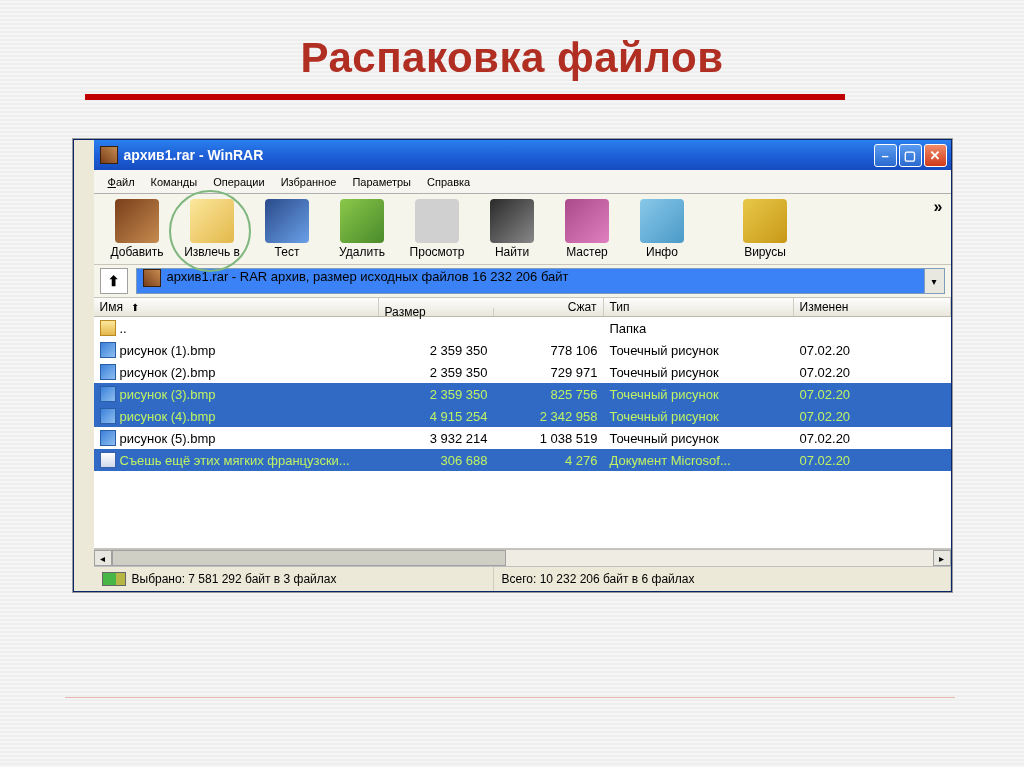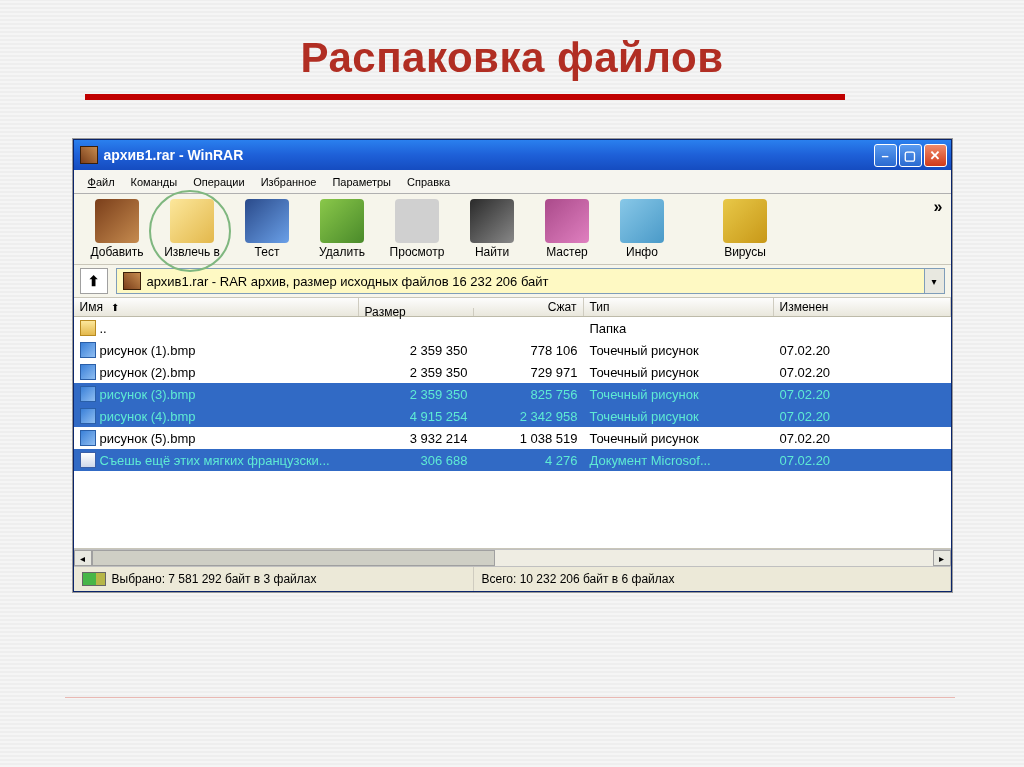--- a/index.html
+++ b/index.html
@@ -41,20 +41,21 @@
     border: 1px solid #999;
     background: #fff;
   }
 
   .win {
     font-family: Tahoma, Arial, sans-serif;
     font-size: 13px;
     color: #000;
     border: 1px solid #0a246a;
     background: #ece9d8;
+    padding-left: 20px;
   }
 
   .titlebar {
     height: 30px;
     background: linear-gradient(to bottom, #2a80ee 0%, #1e60d8 50%, #154cc0 100%);
     display: flex;
     align-items: center;
     padding: 0 4px 0 6px;
     color: #fff;
     font-weight: bold;
@@ -120,23 +121,23 @@
     border-bottom: 1px solid #c9c6b9;
   }
   .up-btn {
     width:28px;height:26px;border:1px solid #a0a0a0;
     background:#fff;display:flex;align-items:center;justify-content:center;
     font-size:14px;font-weight:bold;margin-right:8px;
   }
   .pathbox {
     flex:1;
     border:1px solid #7f9db9;
-    background:#fef9c3;
+    background:#3b82f6;
     height:26px;
-    display:flex;align-items:center;
+    display:flex;align-items:flex-start;
     padding:0 6px;
   }
   .pathbox .pico{width:18px;height:18px;margin-right:6px;
     background:linear-gradient(45deg,#7a3e1a,#c68b4f);border:1px solid #3a1f0a;}
   .dropdown-arrow{
     width:20px;height:26px;border:1px solid #7f9db9;border-left:none;
     background:#e8e8e0;display:flex;align-items:center;justify-content:center;font-size:10px;
   }
 
   .list-header {
@@ -173,21 +174,21 @@
   .row .cell { padding:0 6px; }
   .row .c-name{flex:0 0 285px;display:flex;align-items:center;overflow:hidden;white-space:nowrap;}
   .row .c-size{flex:0 0 115px;text-align:right;}
   .row .c-packed{flex:0 0 110px;text-align:right;}
   .row .c-type{flex:0 0 190px;white-space:nowrap;overflow:hidden;}
   .row .c-date{flex:1;white-space:nowrap;overflow:hidden;}
   .fico{width:16px;height:16px;margin-right:4px;flex-shrink:0;border:1px solid #888;}
   .fico.folder{background:linear-gradient(to bottom,#fce79b,#e3b84c);border-color:#b88a20;}
   .fico.bmp{background:linear-gradient(135deg,#3a80d8,#8fbef2);border-color:#2a5fa8;}
   .fico.doc{background:linear-gradient(to bottom,#fff,#cfd8ea);border-color:#3a5fa8;}
-  .row.sel { background:#316ac5;color:#5eead4;justify-content:center; }
+  .row.sel { background:#316ac5;color:#bef264;justify-content:center; }
 
   .hscroll {
     height:18px;
     background:#ece9d8;
     border-top:1px solid #c0c0c0;
     border-bottom:1px solid #c0c0c0;
     display:flex;align-items:center;
   }
   .hscroll .arrow{
     width:18px;height:16px;border:1px solid #a0a0a0;background:#e8e8e0;

